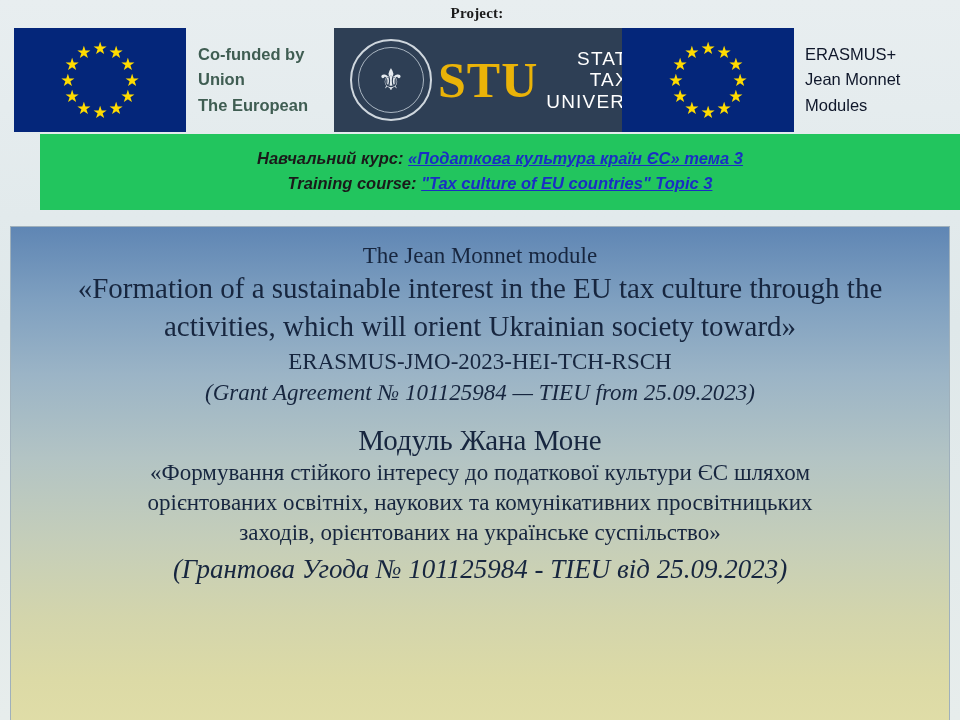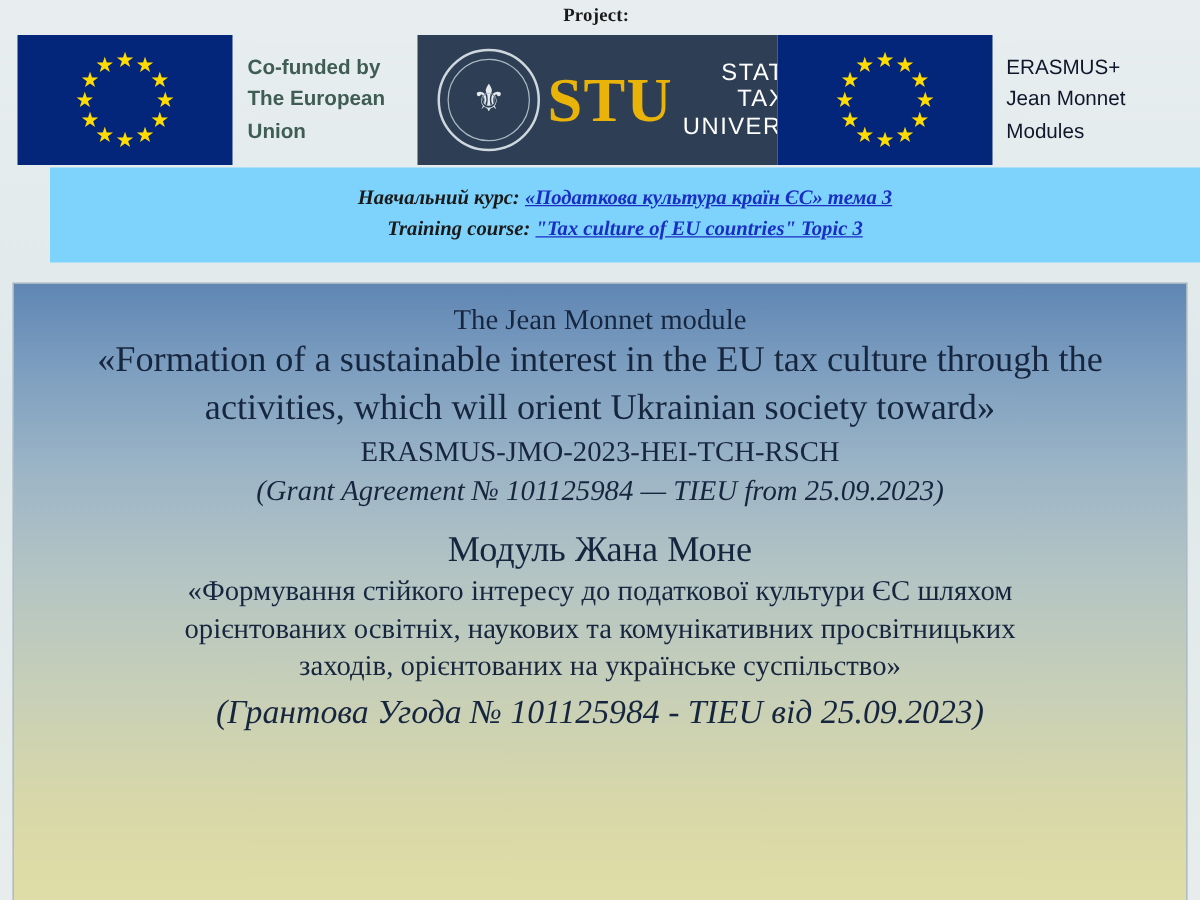--- a/index.html
+++ b/index.html
@@ -127,24 +127,24 @@
     padding-left: 11px;
     box-sizing: border-box;
     font-size: 16.5px;
     color: #0f172a;
     font-weight: 400;
     line-height: 1.55;
   }
 
   
   .course-band {
-    background: #7dd3fc;
+    background: #22c55e;
     padding: 12px 10px 14px 10px;
     text-align: center;
-    font-family: Liberation Serif, serif;
+    font-family: Liberation Sans, sans-serif;
     margin-left: 40px;
   }
   .course-line {
     font-size: 16.5px;
     font-weight: bold;
     font-style: italic;
     color: #1a1a1a;
     line-height: 1.5;
   }
   .course-line .link {
@@ -225,22 +225,22 @@
       <span class="star" style="left: 86px; top: 84.24px;">★</span>
       <span class="star" style="left: 69.88px; top: 79.9207px;">★</span>
       <span class="star" style="left: 58.0793px; top: 68.12px;">★</span>
       <span class="star" style="left: 53.76px; top: 52px;">★</span>
       <span class="star" style="left: 58.0793px; top: 35.88px;">★</span>
       <span class="star" style="left: 69.88px; top: 24.0793px;">★</span>
     </div>
 
   <div class="cofund-text">
     <div>Co-funded by</div>
+    <div>Union</div>
     <div>The European</div>
-    <div>Union</div>
   </div>
 
   <div class="stu-logo">
     <div class="stu-seal">
       <span class="seal-glyph">⚜</span>
     </div>
     <div class="stu-wordmark">STU</div>
     <div class="stu-right">
       <span>STATE</span>
       <span>TAX</span>

